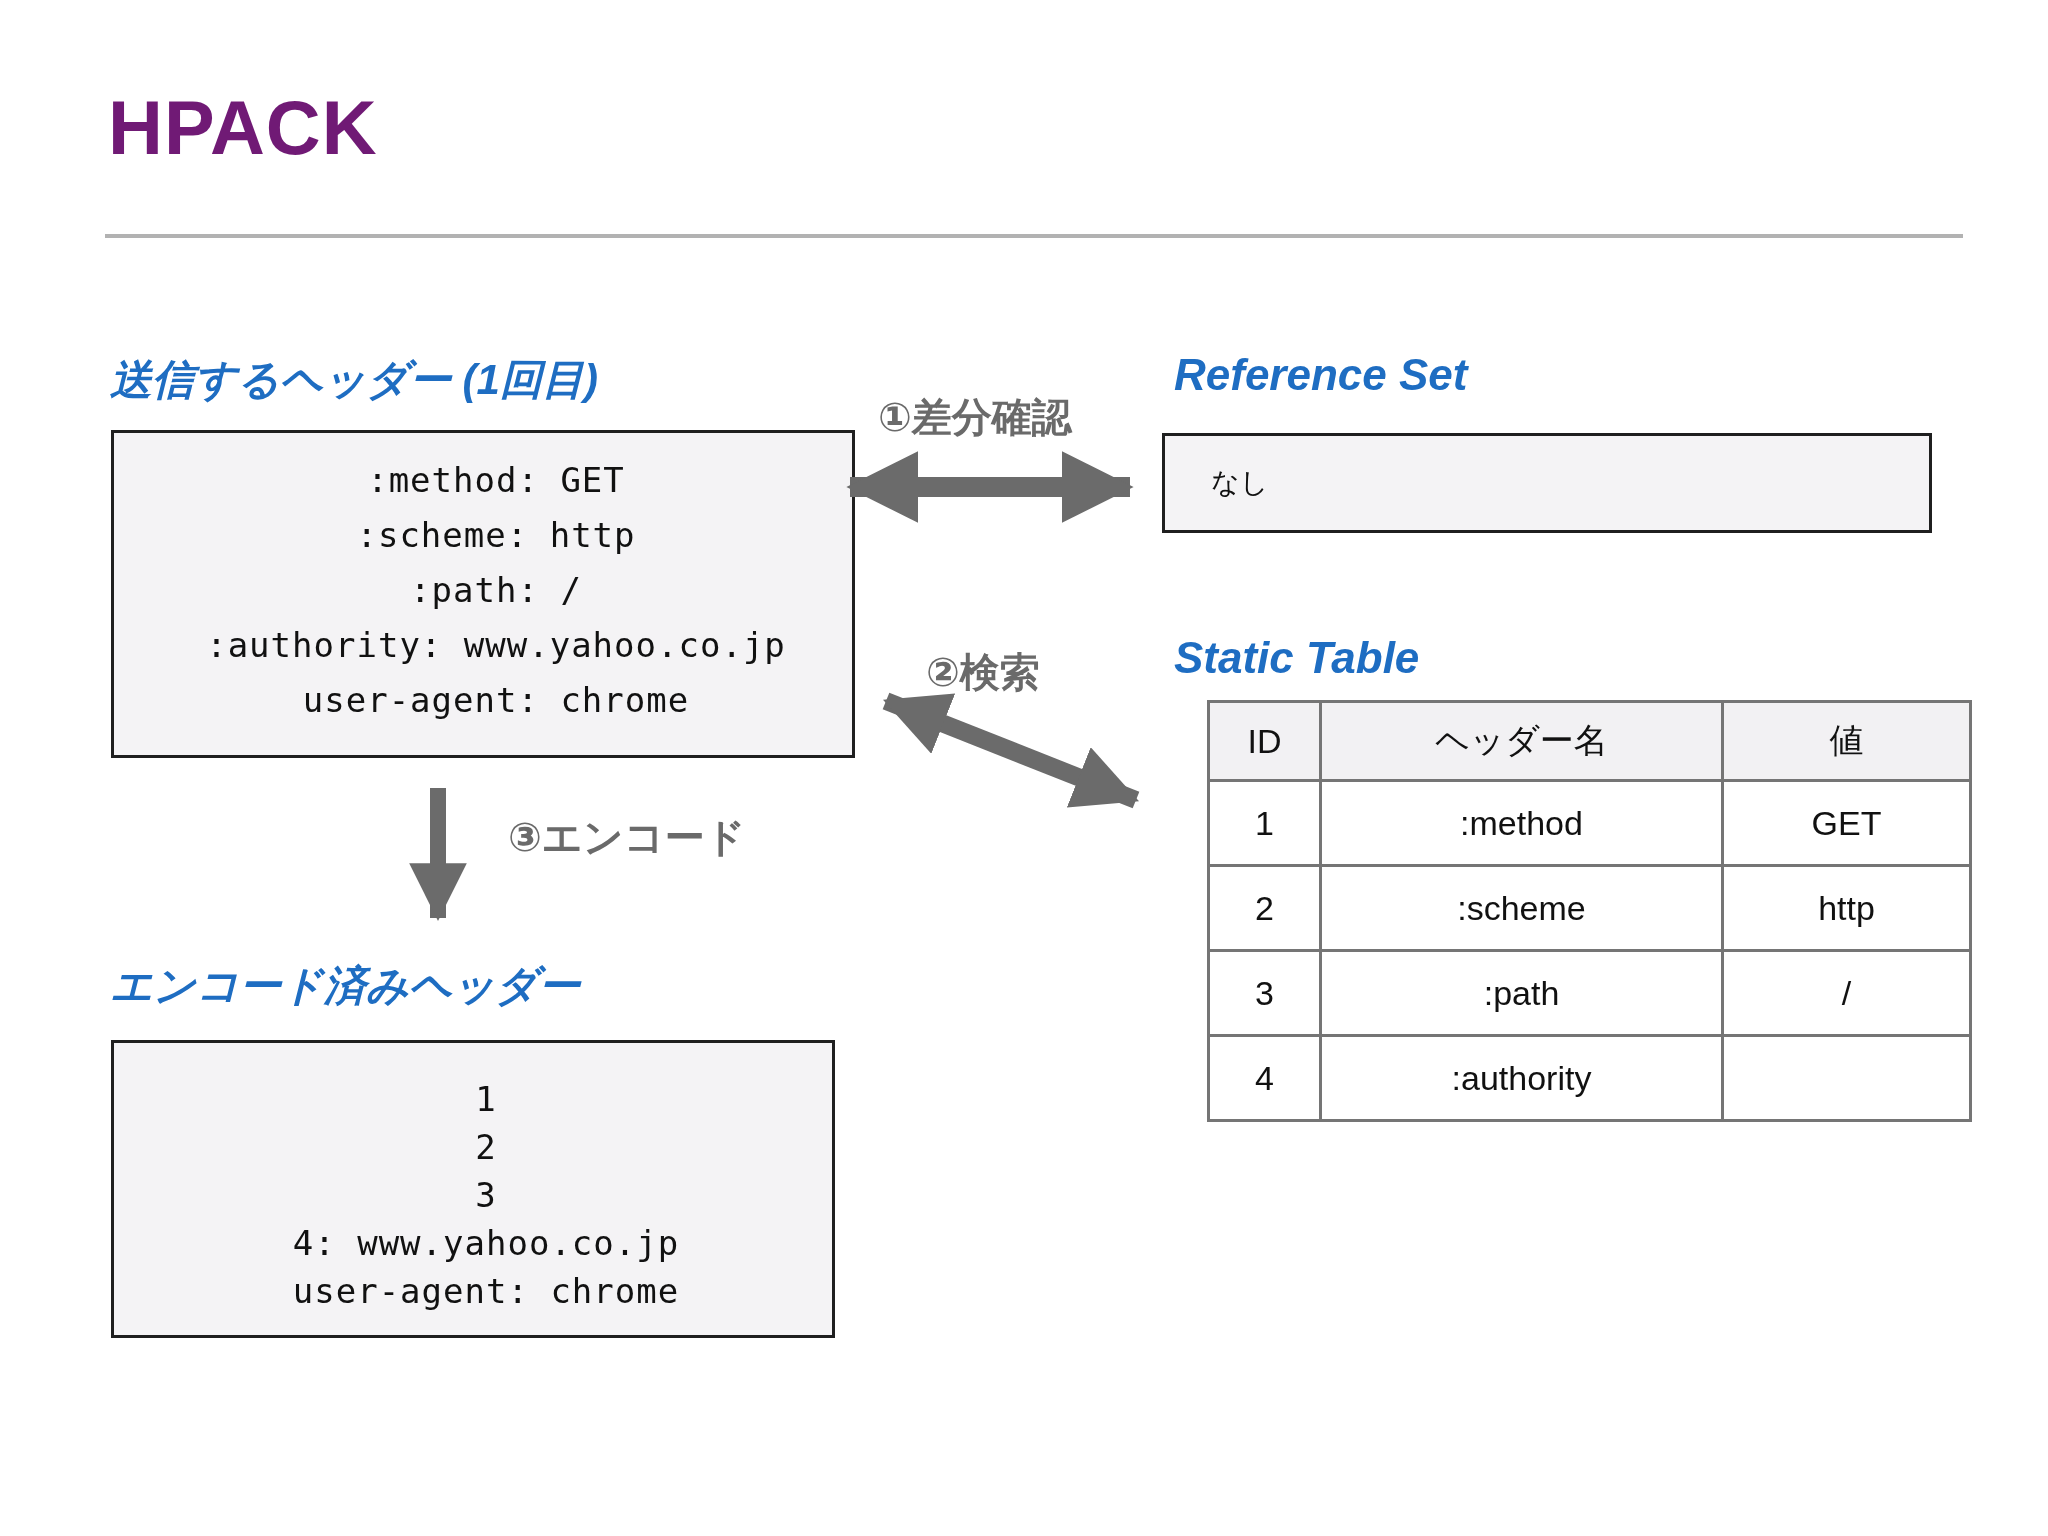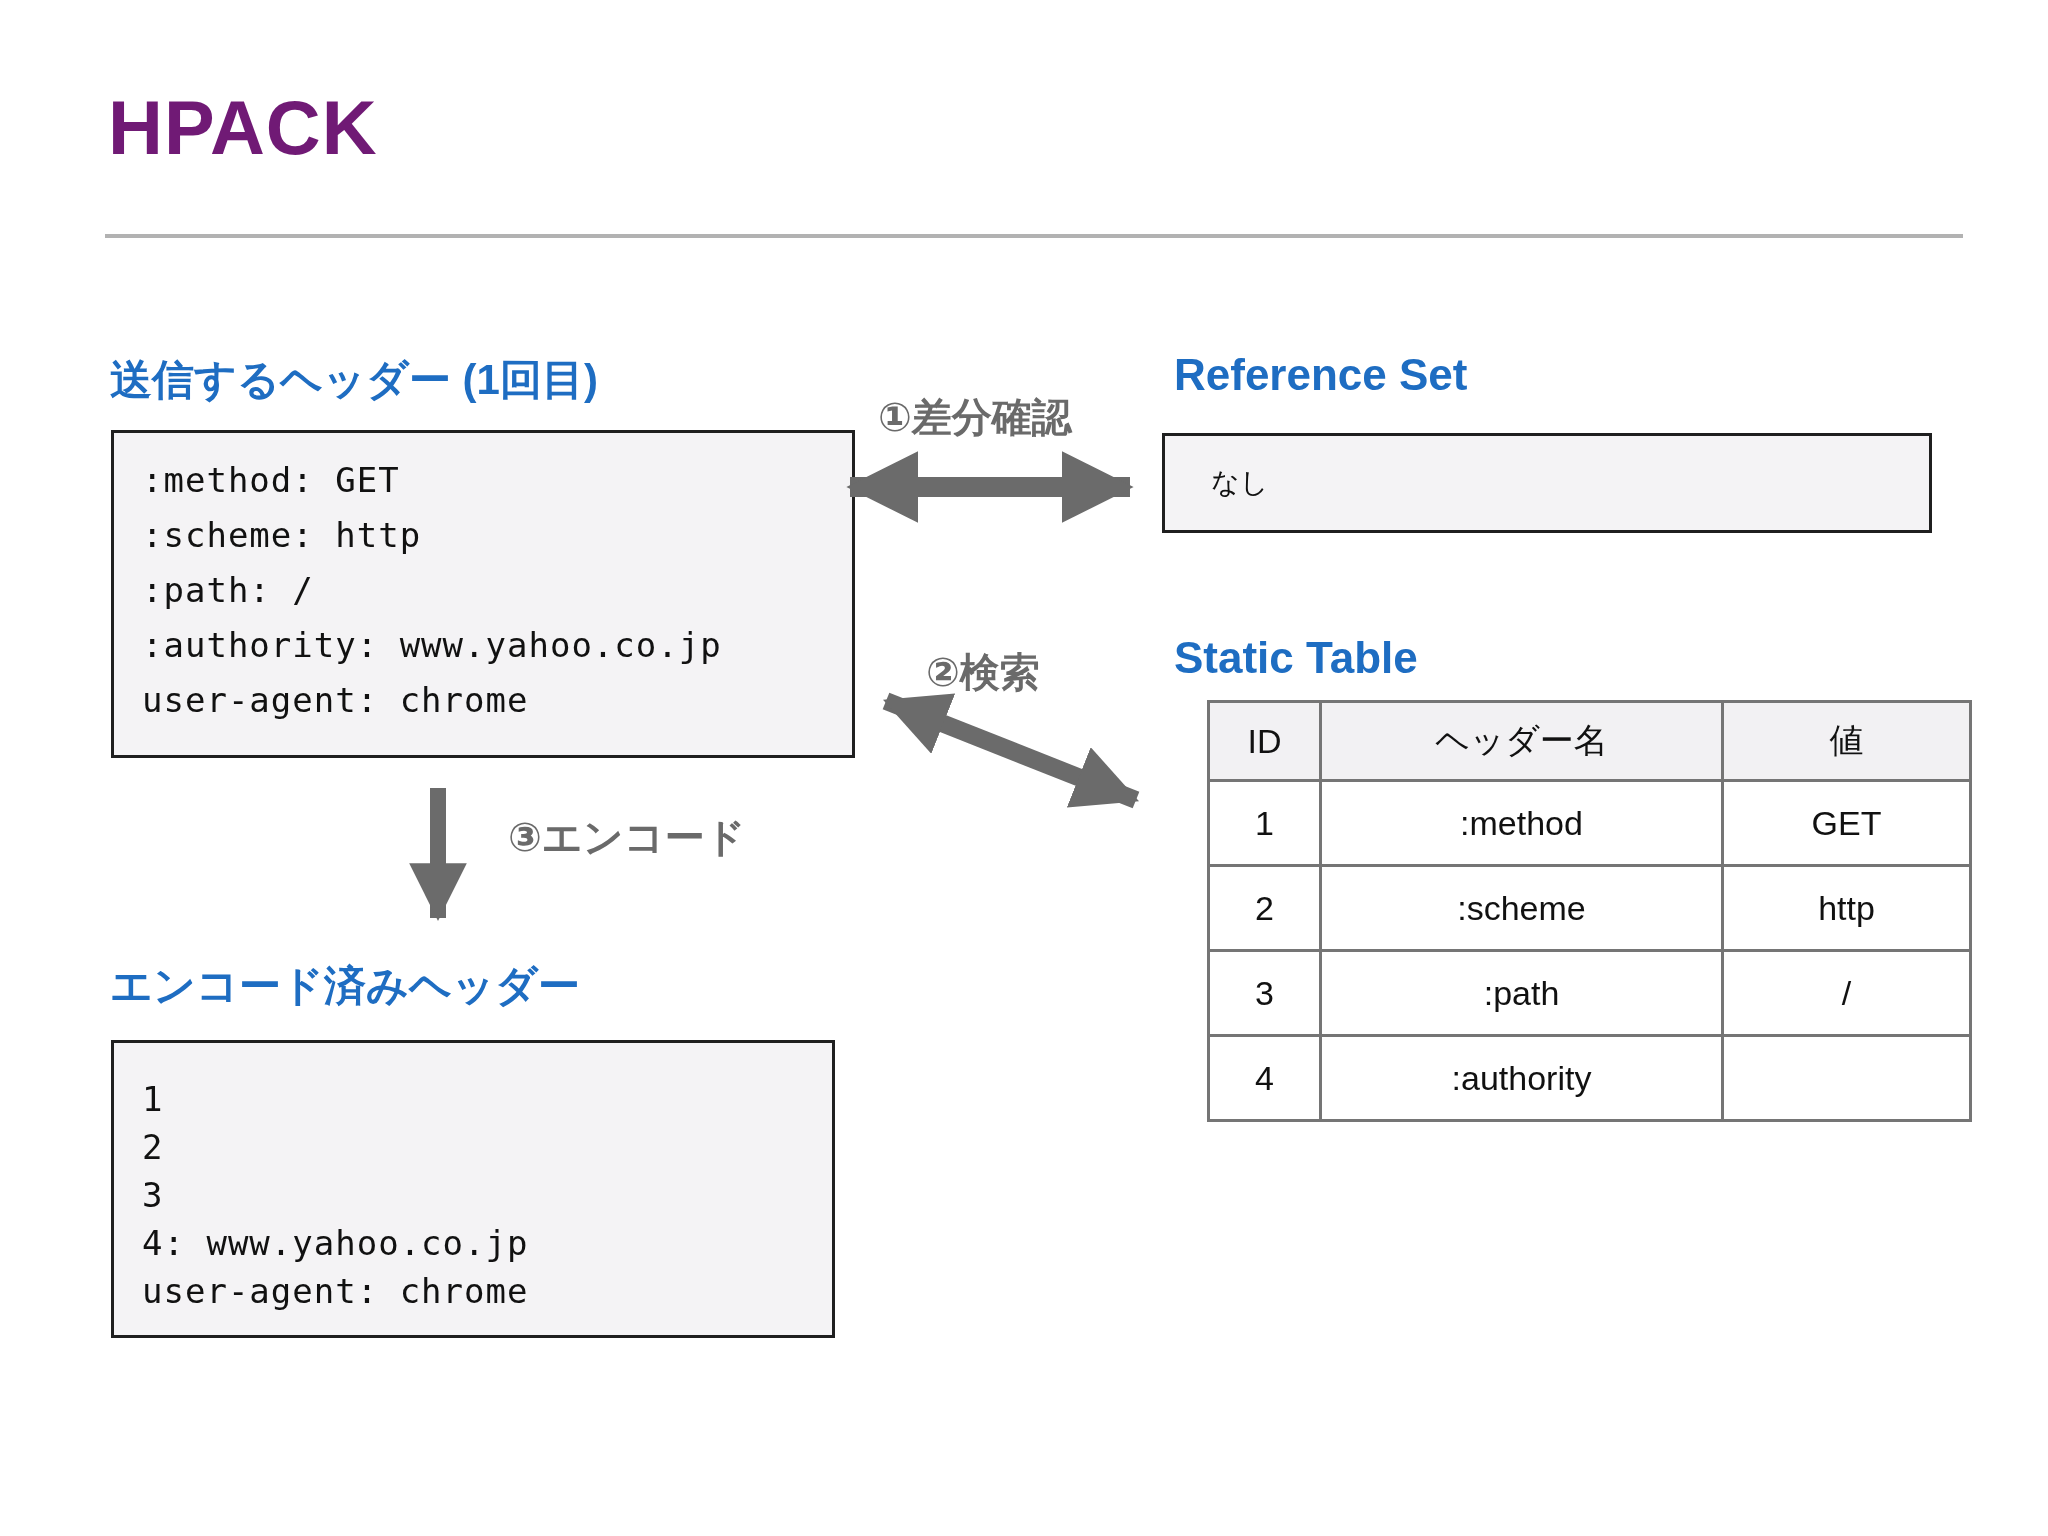--- a/index.html
+++ b/index.html
@@ -8,30 +8,30 @@
     font-family:"Liberation Sans","DejaVu Sans",sans-serif;color:#1a1a1a;
   }
   .abs{position:absolute;}
   .slide-title{
     left:108px;top:84px;font-size:76px;font-weight:bold;color:#701a75;letter-spacing:1px;
   }
   .divider{
     left:105px;top:234px;width:1858px;height:4px;background:#b2b2b2;
   }
   .h-blue{
-    font-weight:bold;color:#1e6dc2;white-space:nowrap;
+    font-weight:bold;color:#1e6dc2;white-space:nowrap;font-style:italic;
   }
   .h-jp{font-size:42px;}
   .h-en{font-size:44px;}
   .codebox{
     background:#f4f3f5;border:3px solid #1f1f1f;box-sizing:border-box;
     font-family:"DejaVu Sans Mono","Liberation Mono",monospace;
     font-size:34px;letter-spacing:1px;color:#111;
   }
-  .codebox .pad{padding:20px 2px 0 28px;}
+  .codebox .pad{padding:20px 2px 0 28px;text-align:center;}
   .code-line{height:55px;line-height:55px;white-space:pre;}
   .enc .code-line{height:48px;line-height:48px;}
   .refbox{
     left:1162px;top:433px;width:770px;height:100px;box-sizing:border-box;
     background:#f4f3f5;border:3px solid #1f1f1f;
     display:flex;align-items:center;padding-left:46px;font-size:28px;color:#111;
   }
   .arrow-label{
     font-size:40px;font-weight:bold;color:#6a6a6a;white-space:nowrap;
   }

